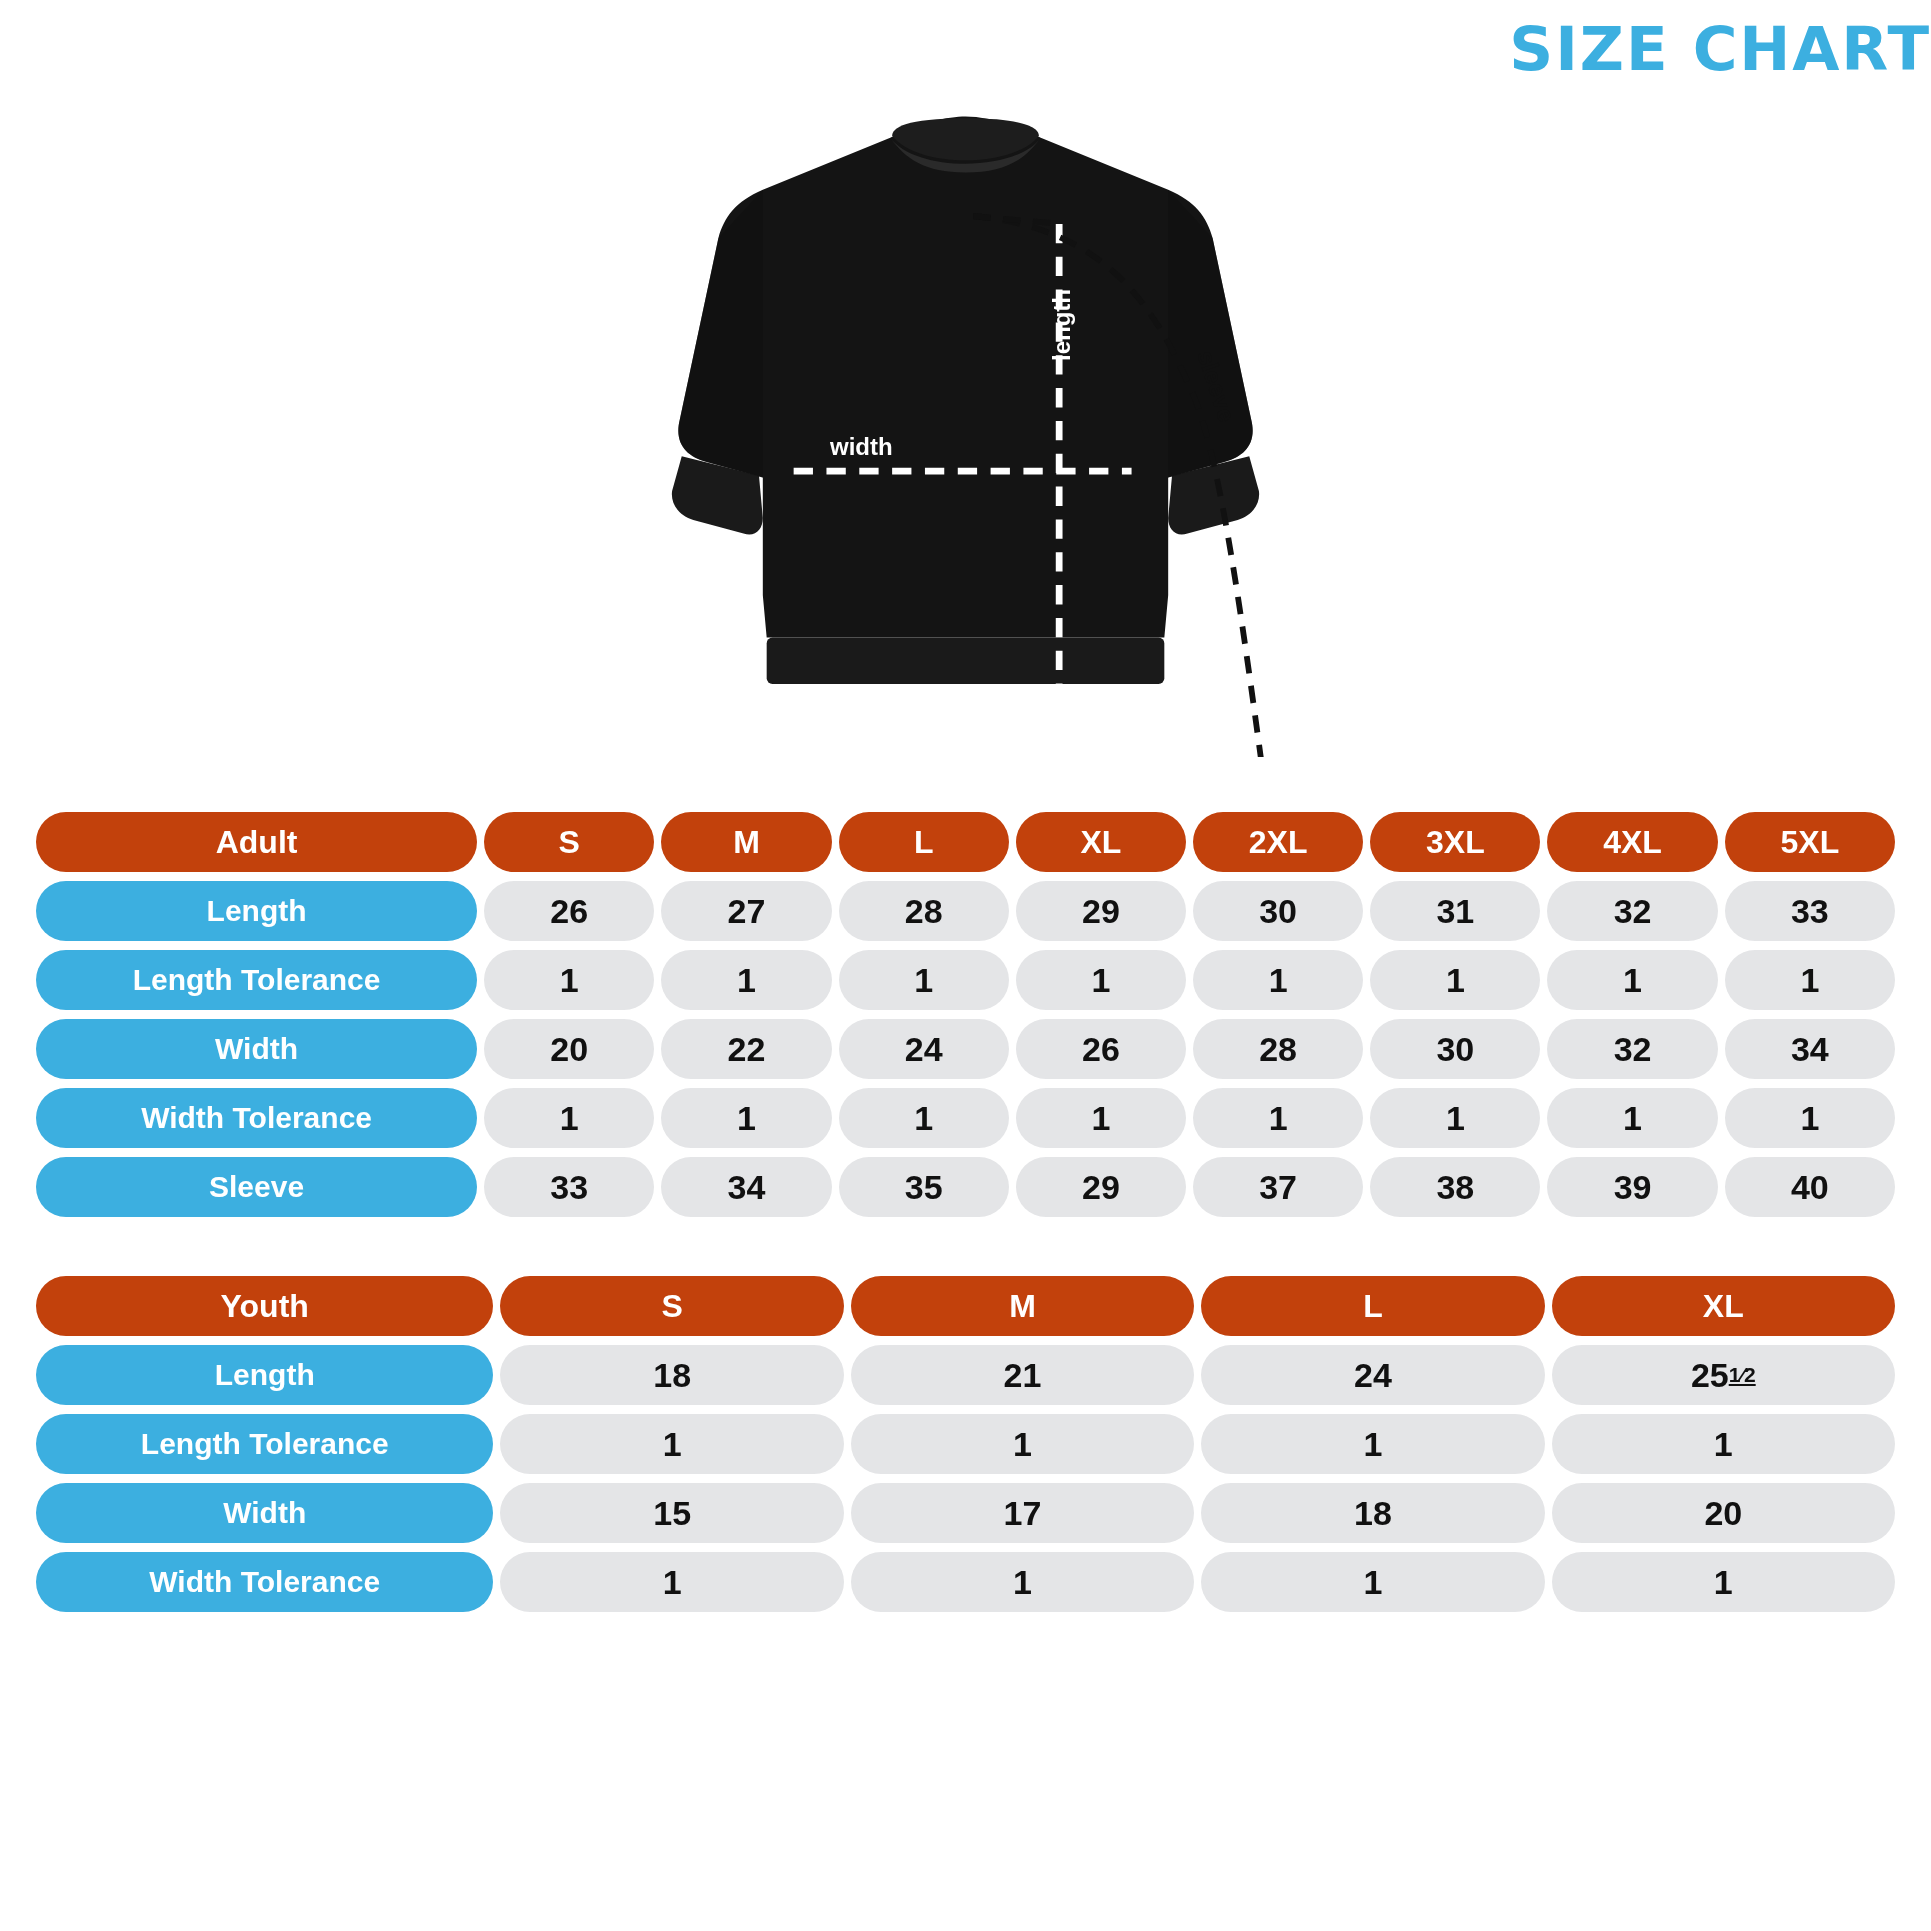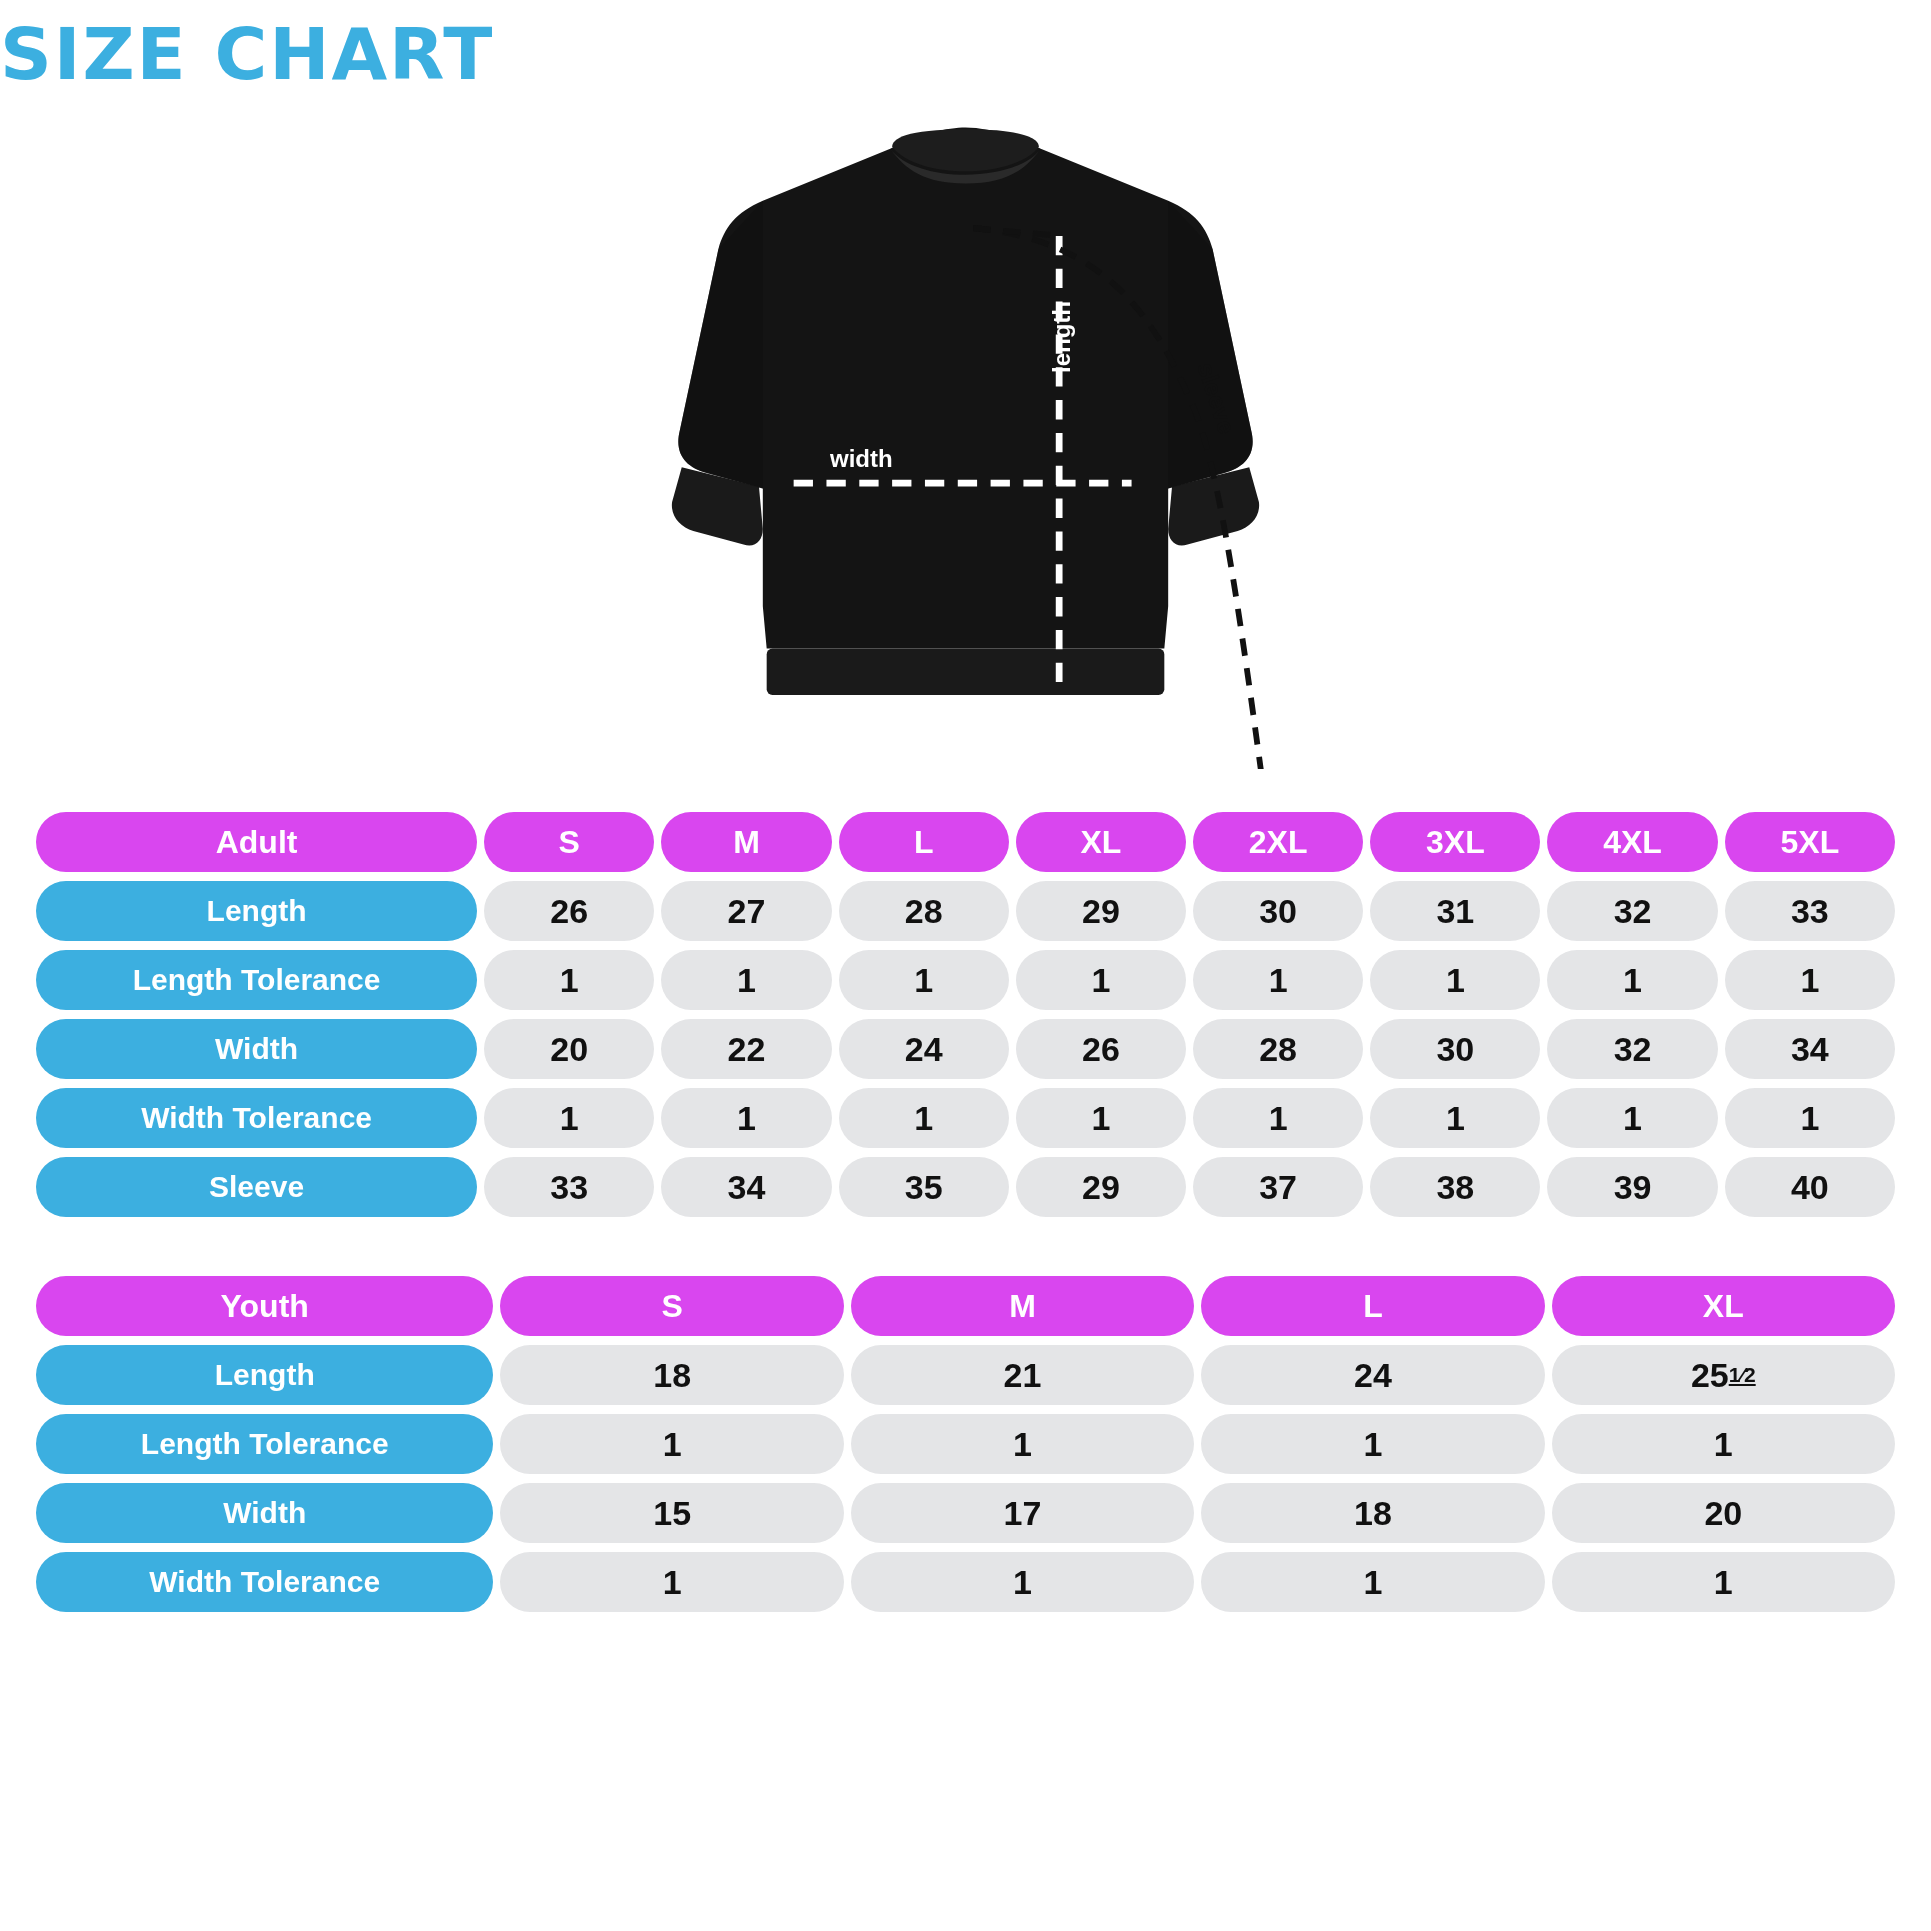--- a/index.html
+++ b/index.html
@@ -15,22 +15,22 @@
   }
   .page {
     position: relative;
     width: 1931px;
     height: 1931px;
     box-sizing: border-box;
   }
 
   
   .title {
-    text-align: left;
-    font-size: 72px;
+    text-align: right;
+    font-size: 61px;
     font-weight: bold;
     letter-spacing: 1.9px;
     color: #3CAFE0;
     padding-top: 17.4px;
     line-height: 1.05;
     font-family: "DejaVu Sans", sans-serif;
   }
 
   
   .garment-area {
@@ -89,21 +89,21 @@
   .cell {
     border-radius: 33px;
     height: 60px;
     display: flex;
     align-items: center;
     justify-content: center;
     font-weight: bold;
     box-sizing: border-box;
   }
   .cell.head {
-    background: #d946ef;
+    background: #c2410c;
     color: #ffffff;
     font-size: 32px;
   }
   .cell.rowhead {
     background: #3CAFE0;
     color: #ffffff;
     font-size: 30px;
   }
   .cell.data {
     background: #E4E5E7;

